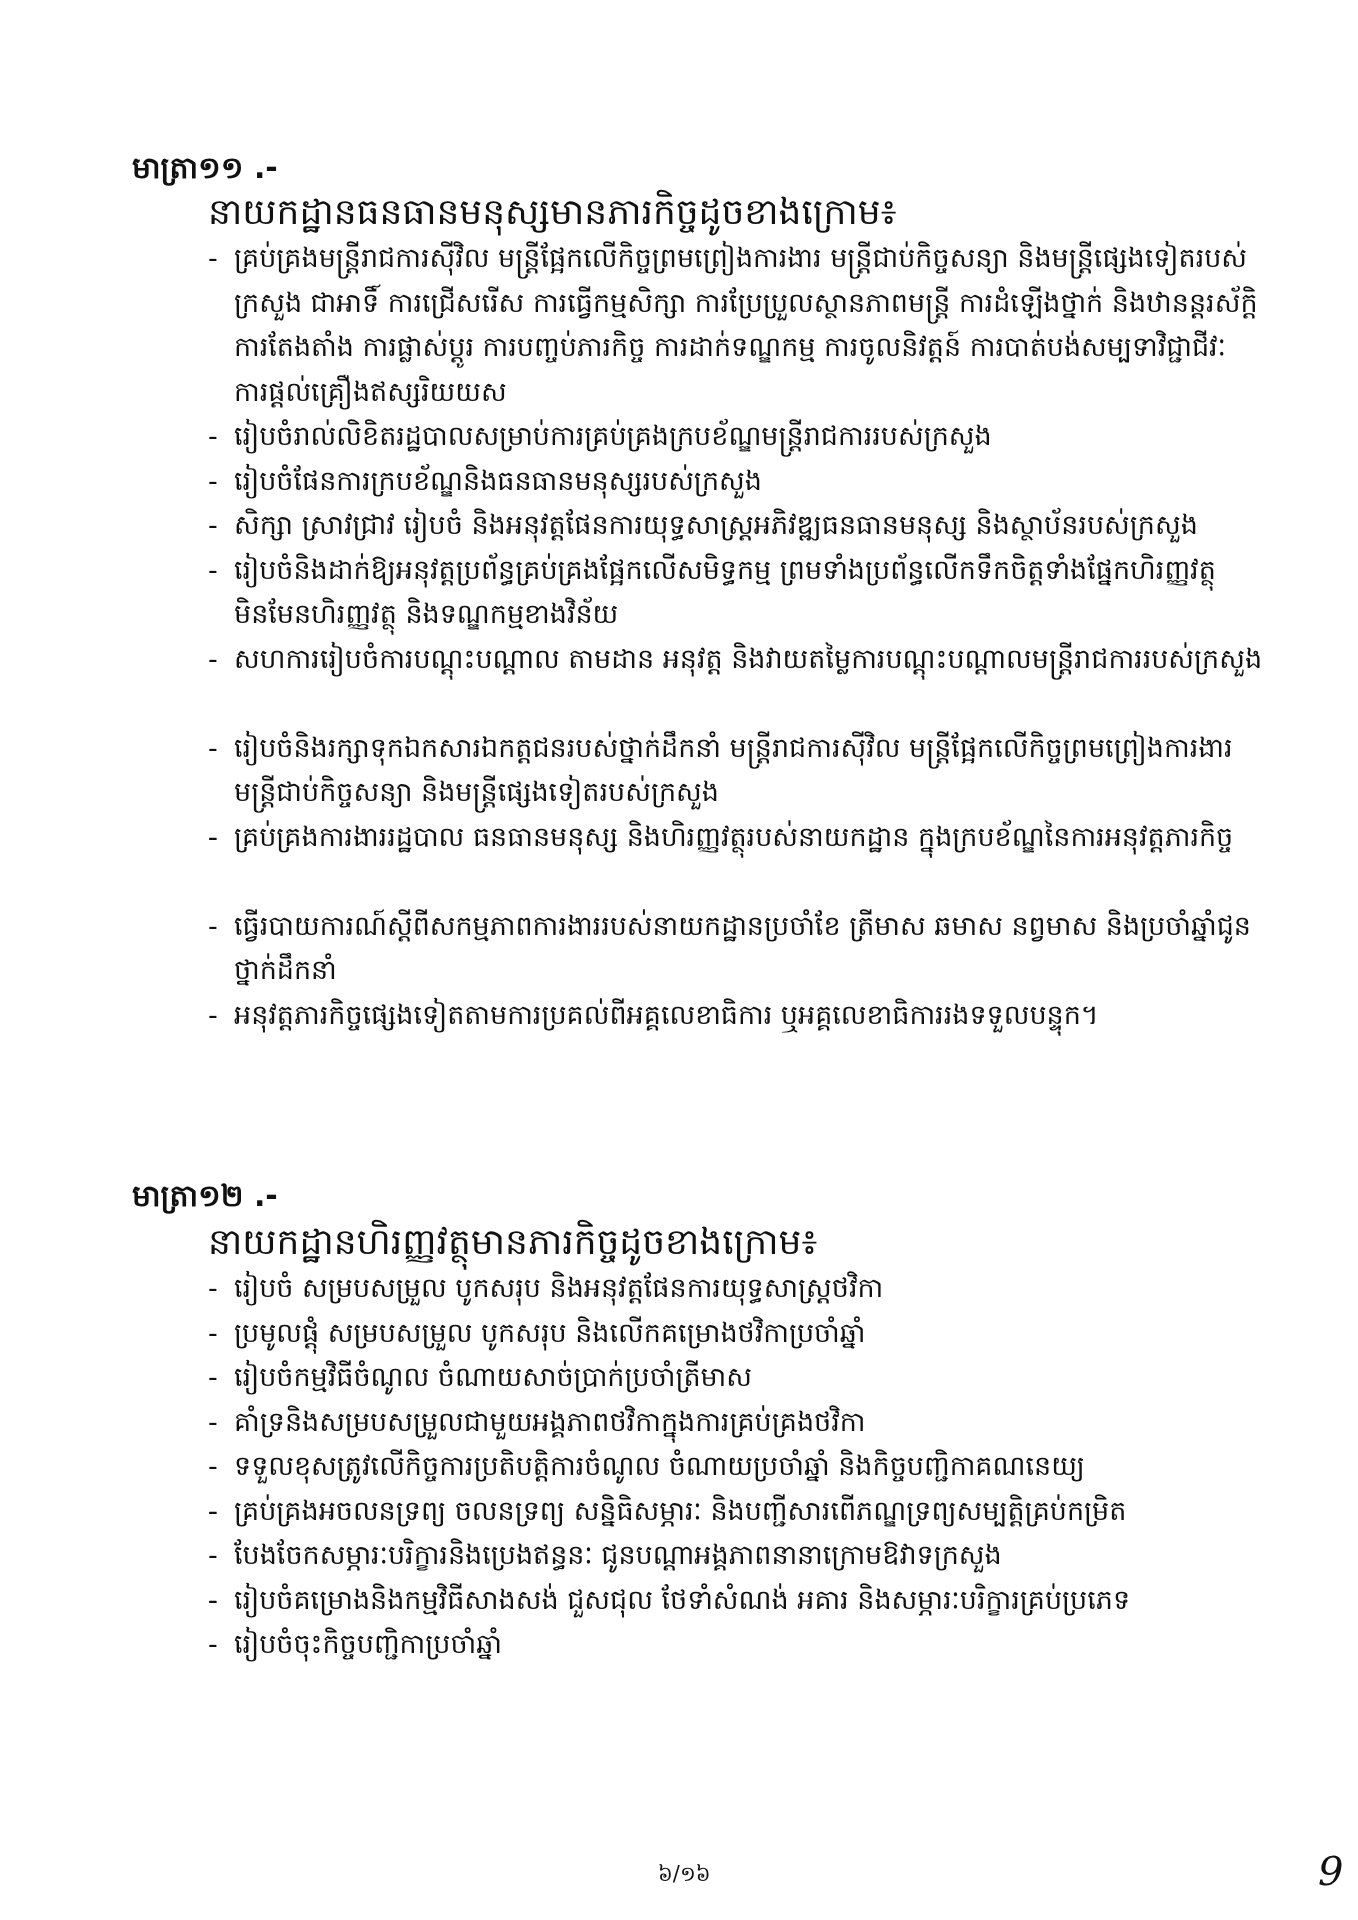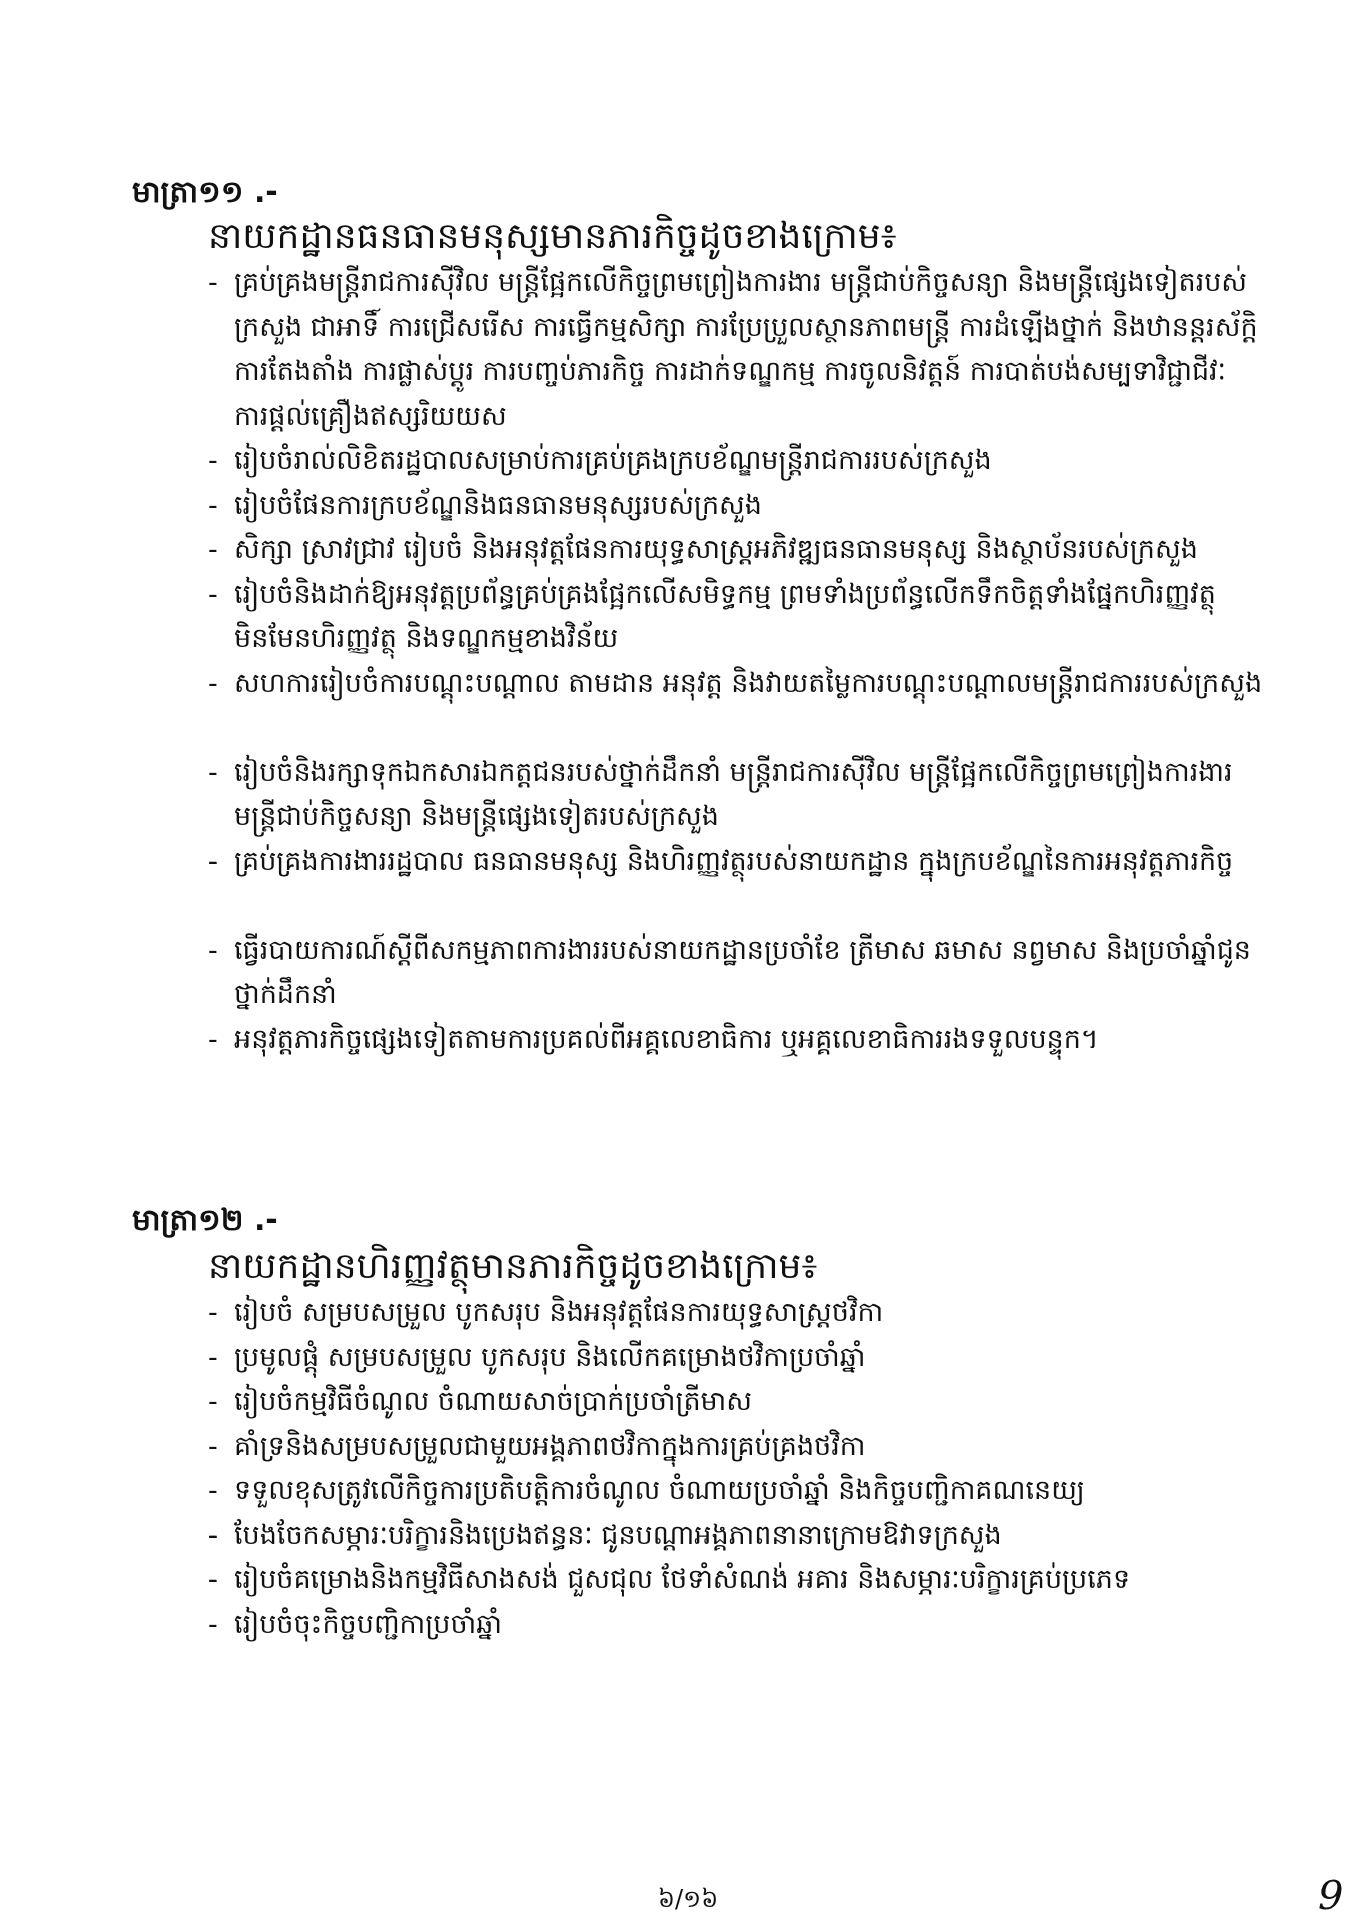--- a/index.html
+++ b/index.html
@@ -1,24 +1,24 @@
 <!DOCTYPE html>
 <html><head>
 <meta charset="utf-8">
 <style>
   html, body { margin: 0; padding: 0; background: #fff; }
   body { width: 1358px; height: 1920px; position: relative; overflow: hidden; color: #111;
          font-family: "DejaVu Sans", "Liberation Sans", sans-serif; }
-  .page { position: absolute; left: 0; top: 0; width: 1358px; height: 1736px; margin-top: 24px; }
+  .page { position: absolute; left: 0; top: 0; width: 1358px; height: 1736px; }
   .article-title { position: absolute; left: 132px; font-weight: bold; font-size: 30px; line-height: 40px; }
   .intro { position: absolute; left: 208px; font-size: 36px; line-height: 40px; }
   .list { position: absolute; left: 208px; width: 1060px; margin: 0; padding: 0; list-style: none; }
   .list li { position: relative; padding-left: 26px; font-size: 27px; line-height: 44.5px; }
   .list li .dash { position: absolute; left: 0; top: 0; }
-  .pagenum { position: absolute; left: 658px; top: 1860px; font-size: 24px; }
+  .pagenum { position: absolute; left: 658px; top: 1860px; font-size: 21px; }
   .sig { position: absolute; left: 1318px; top: 1848px; font-size: 40px; font-style: italic; font-family: "DejaVu Serif", serif; }
 </style>
 </head>
 <body>
 
 <div class="page">
   <div class="article-title" style="top:148px">មាត្រា១១ .-</div>
   <div class="intro" style="top:192px">នាយកដ្ឋានធនធានមនុស្សមានភារកិច្ចដូចខាងក្រោម៖</div>
   <ul class="list" style="top:236px">
     <li style="height:178px"><span class="dash">-</span><span>គ្រប់គ្រងមន្ត្រីរាជការស៊ីវិល មន្ត្រីផ្អែកលើកិច្ចព្រមព្រៀងការងារ មន្ត្រីជាប់កិច្ចសន្យា និងមន្ត្រីផ្សេងទៀតរបស់ក្រសួង ជាអាទិ៍ ការជ្រើសរើស ការធ្វើកម្មសិក្សា ការប្រែប្រួលស្ថានភាពមន្ត្រី ការដំឡើងថ្នាក់ និងឋានន្តរស័ក្តិ ការតែងតាំង ការផ្លាស់ប្តូរ ការបញ្ចប់ភារកិច្ច ការដាក់ទណ្ឌកម្ម ការចូលនិវត្តន៍ ការបាត់បង់សម្បទាវិជ្ជាជីវៈ ការផ្តល់គ្រឿងឥស្សរិយយស</span></li>
@@ -36,21 +36,21 @@
 
   <div class="article-title" style="top:1176px">មាត្រា១២ .-</div>
   <div class="intro" style="top:1222px">នាយកដ្ឋានហិរញ្ញវត្ថុមានភារកិច្ចដូចខាងក្រោម៖</div>
   <ul class="list" style="top:1266px">
     <li><span class="dash">-</span><span>រៀបចំ សម្របសម្រួល បូកសរុប និងអនុវត្តផែនការយុទ្ធសាស្ត្រថវិកា</span></li>
     <li><span class="dash">-</span><span>ប្រមូលផ្តុំ សម្របសម្រួល បូកសរុប និងលើកគម្រោងថវិកាប្រចាំឆ្នាំ</span></li>
     <li><span class="dash">-</span><span>រៀបចំកម្មវិធីចំណូល ចំណាយសាច់ប្រាក់ប្រចាំត្រីមាស</span></li>
     <li><span class="dash">-</span><span>គាំទ្រនិងសម្របសម្រួលជាមួយអង្គភាពថវិកាក្នុងការគ្រប់គ្រងថវិកា</span></li>
     <li><span class="dash">-</span><span>ទទួលខុសត្រូវលើកិច្ចការប្រតិបត្តិការចំណូល ចំណាយប្រចាំឆ្នាំ និងកិច្ចបញ្ជិកាគណនេយ្យ</span></li>
     <li><span class="dash">-</span></li>
-    <li><span class="dash">-</span></li>
+    <li><span class="dash">-</span><span>គ្រប់គ្រងអចលនទ្រព្យ ចលនទ្រព្យ សន្និធិសម្ភារៈ និងបញ្ជីសារពើភណ្ឌទ្រព្យសម្បត្តិគ្រប់កម្រិត</span></li>
     <li><span class="dash">-</span><span>បែងចែកសម្ភារៈបរិក្ខារនិងប្រេងឥន្ធនៈ ជូនបណ្តាអង្គភាពនានាក្រោមឱវាទក្រសួង</span></li>
     <li><span class="dash">-</span></li>
     <li><span class="dash">-</span><span>រៀបចំគម្រោងនិងកម្មវិធីសាងសង់ ជួសជុល ថែទាំសំណង់ អគារ និងសម្ភារៈបរិក្ខារគ្រប់ប្រភេទ</span></li>
     <li><span class="dash">-</span><span>រៀបចំចុះកិច្ចបញ្ជិកាប្រចាំឆ្នាំ</span></li>
   </ul>
 
   <div class="pagenum">៦/១៦</div>
   <div class="sig">9</div>
 </div>
 

